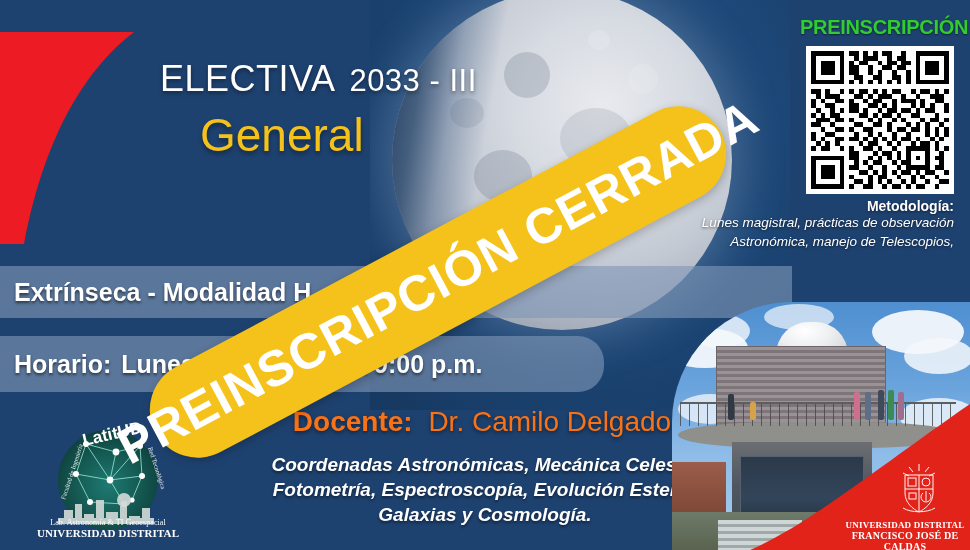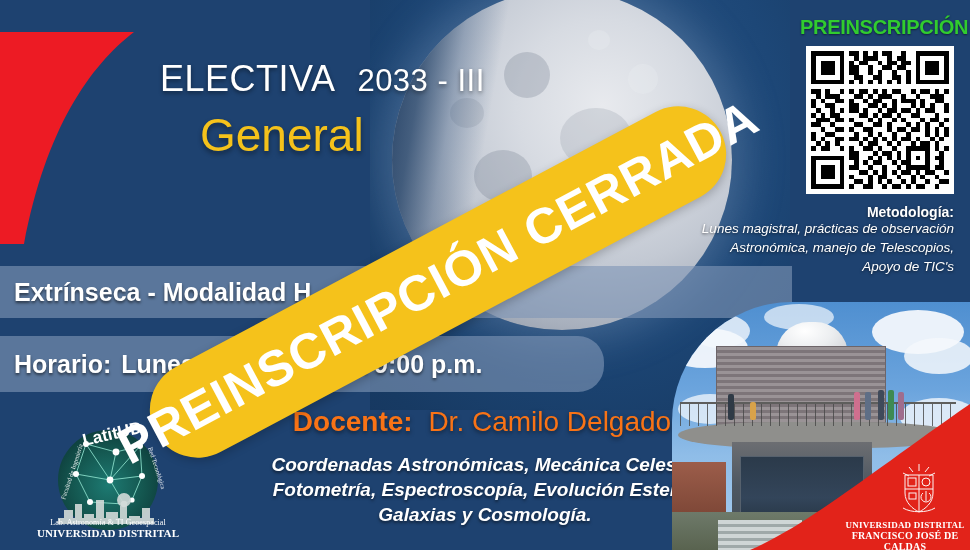--- a/index.html
+++ b/index.html
@@ -39,21 +39,21 @@
 
   
   .red-swoosh{
     position:absolute;left:-6px;top:32px;width:148px;height:212px;
     overflow:hidden;
   }
   .red-swoosh svg{display:block;}
 
   
   .title-block{position:absolute;left:160px;top:58px;width:470px;}
-  .electiva-row{display:flex;align-items:baseline;gap:22px;}
+  .electiva-row{display:flex;align-items:baseline;gap:14px;}
   .electiva{
     color:#ffffff;font-size:36px;font-weight:400;letter-spacing:.5px;
     font-family:"Liberation Sans", sans-serif;
     text-shadow:0 2px 4px rgba(0,0,0,.45);
   }
   .yearterm{
     color:#ffffff;font-size:31px;font-weight:400;letter-spacing:.5px;
     text-shadow:0 2px 4px rgba(0,0,0,.45);
   }
   .astronomia{
@@ -104,21 +104,21 @@
     position:absolute;left:800px;top:16px;width:160px;text-align:center;
     color:#31cc2f;font-size:20px;font-weight:700;letter-spacing:-.3px;
     text-shadow:0 1px 2px rgba(0,0,0,.5);
   }
   .qr-wrap{
     position:absolute;left:806px;top:46px;width:148px;height:148px;
     background:#ffffff;padding:5px;box-sizing:border-box;
   }
   .qr-wrap svg{display:block;}
   .metodologia{
-    position:absolute;left:668px;top:204px;width:294px;text-align:right;color:#ffffff;
+    position:absolute;left:668px;top:198px;width:294px;text-align:right;color:#ffffff;
     padding-right:8px;box-sizing:border-box;
   }
   .met-head{font-size:14px;font-weight:700;text-shadow:0 1px 3px rgba(0,0,0,.6);}
   .met-line{font-size:13.5px;font-style:italic;line-height:1.4;text-shadow:0 1px 3px rgba(0,0,0,.6);}
 
   
   .obs-photo{
     position:absolute;left:672px;top:302px;width:298px;height:248px;
     overflow:hidden;border-top-left-radius:120px;
   }
@@ -501,21 +501,20 @@
           <rect x="22" y="28" width="2" height="1"></rect>
         <rect x="26" y="28" width="1" height="1"></rect>
       </g>
     </svg>
   </div>
 
   <div class="metodologia">
     <div class="met-head">Metodología:</div>
     <div class="met-line">Lunes magistral, prácticas de observación</div>
     <div class="met-line">Astronómica,  manejo de Telescopios,</div>
-    <div class="met-line">Apoyo de TIC's</div>
   </div>
 
   <div class="obs-photo">
     <div class="obs-sky"></div>
     <div class="cloud" style="left:-10px;top:26px;width:86px;height:40px;"></div>
     <div class="cloud" style="left:18px;top:12px;width:60px;height:34px;opacity:.8;"></div>
     <div class="cloud" style="left:200px;top:8px;width:92px;height:44px;"></div>
     <div class="cloud" style="left:232px;top:36px;width:70px;height:36px;opacity:.85;"></div>
     <div class="cloud" style="left:6px;top:92px;width:64px;height:30px;opacity:.75;"></div>
     <div class="cloud" style="left:228px;top:96px;width:78px;height:38px;opacity:.8;"></div>

